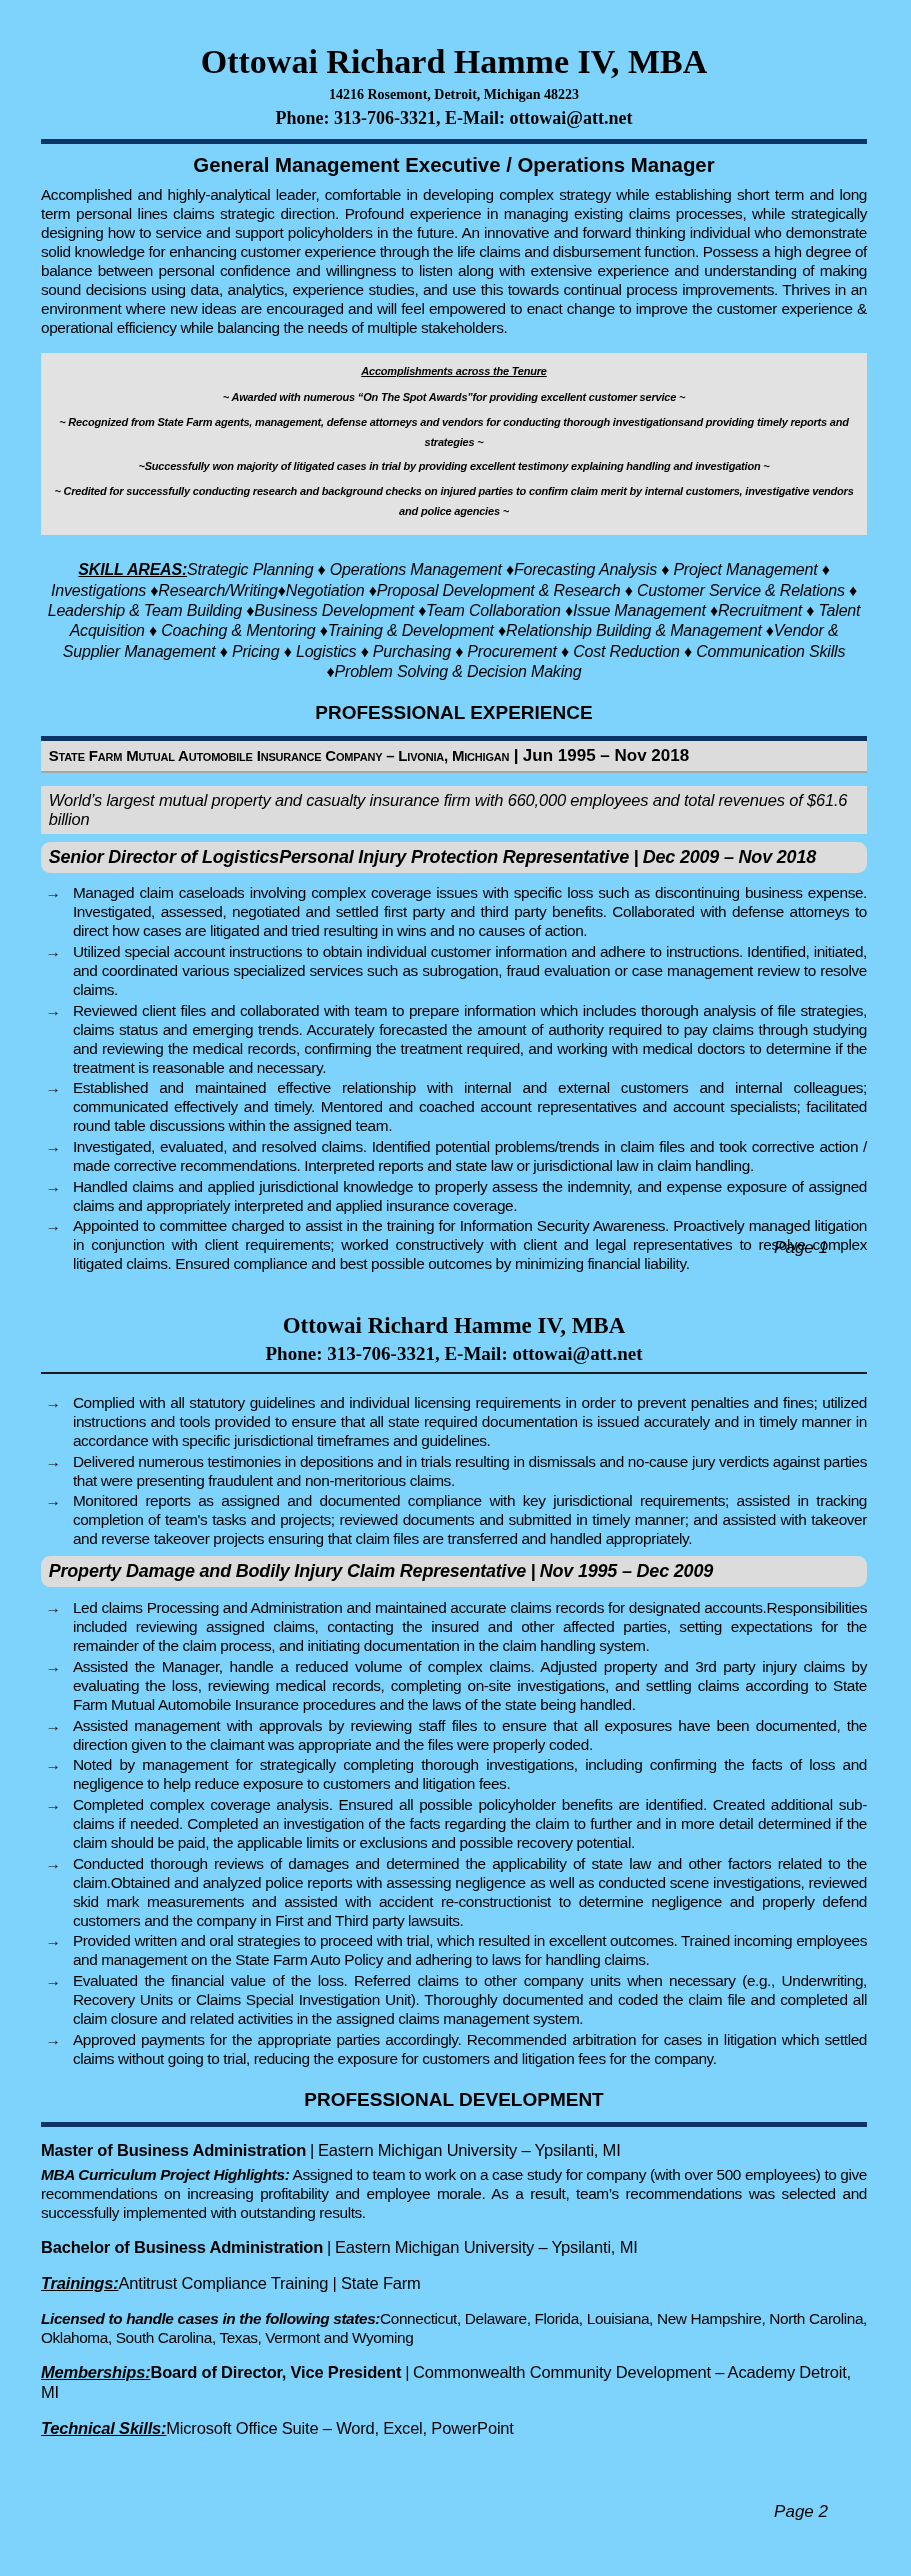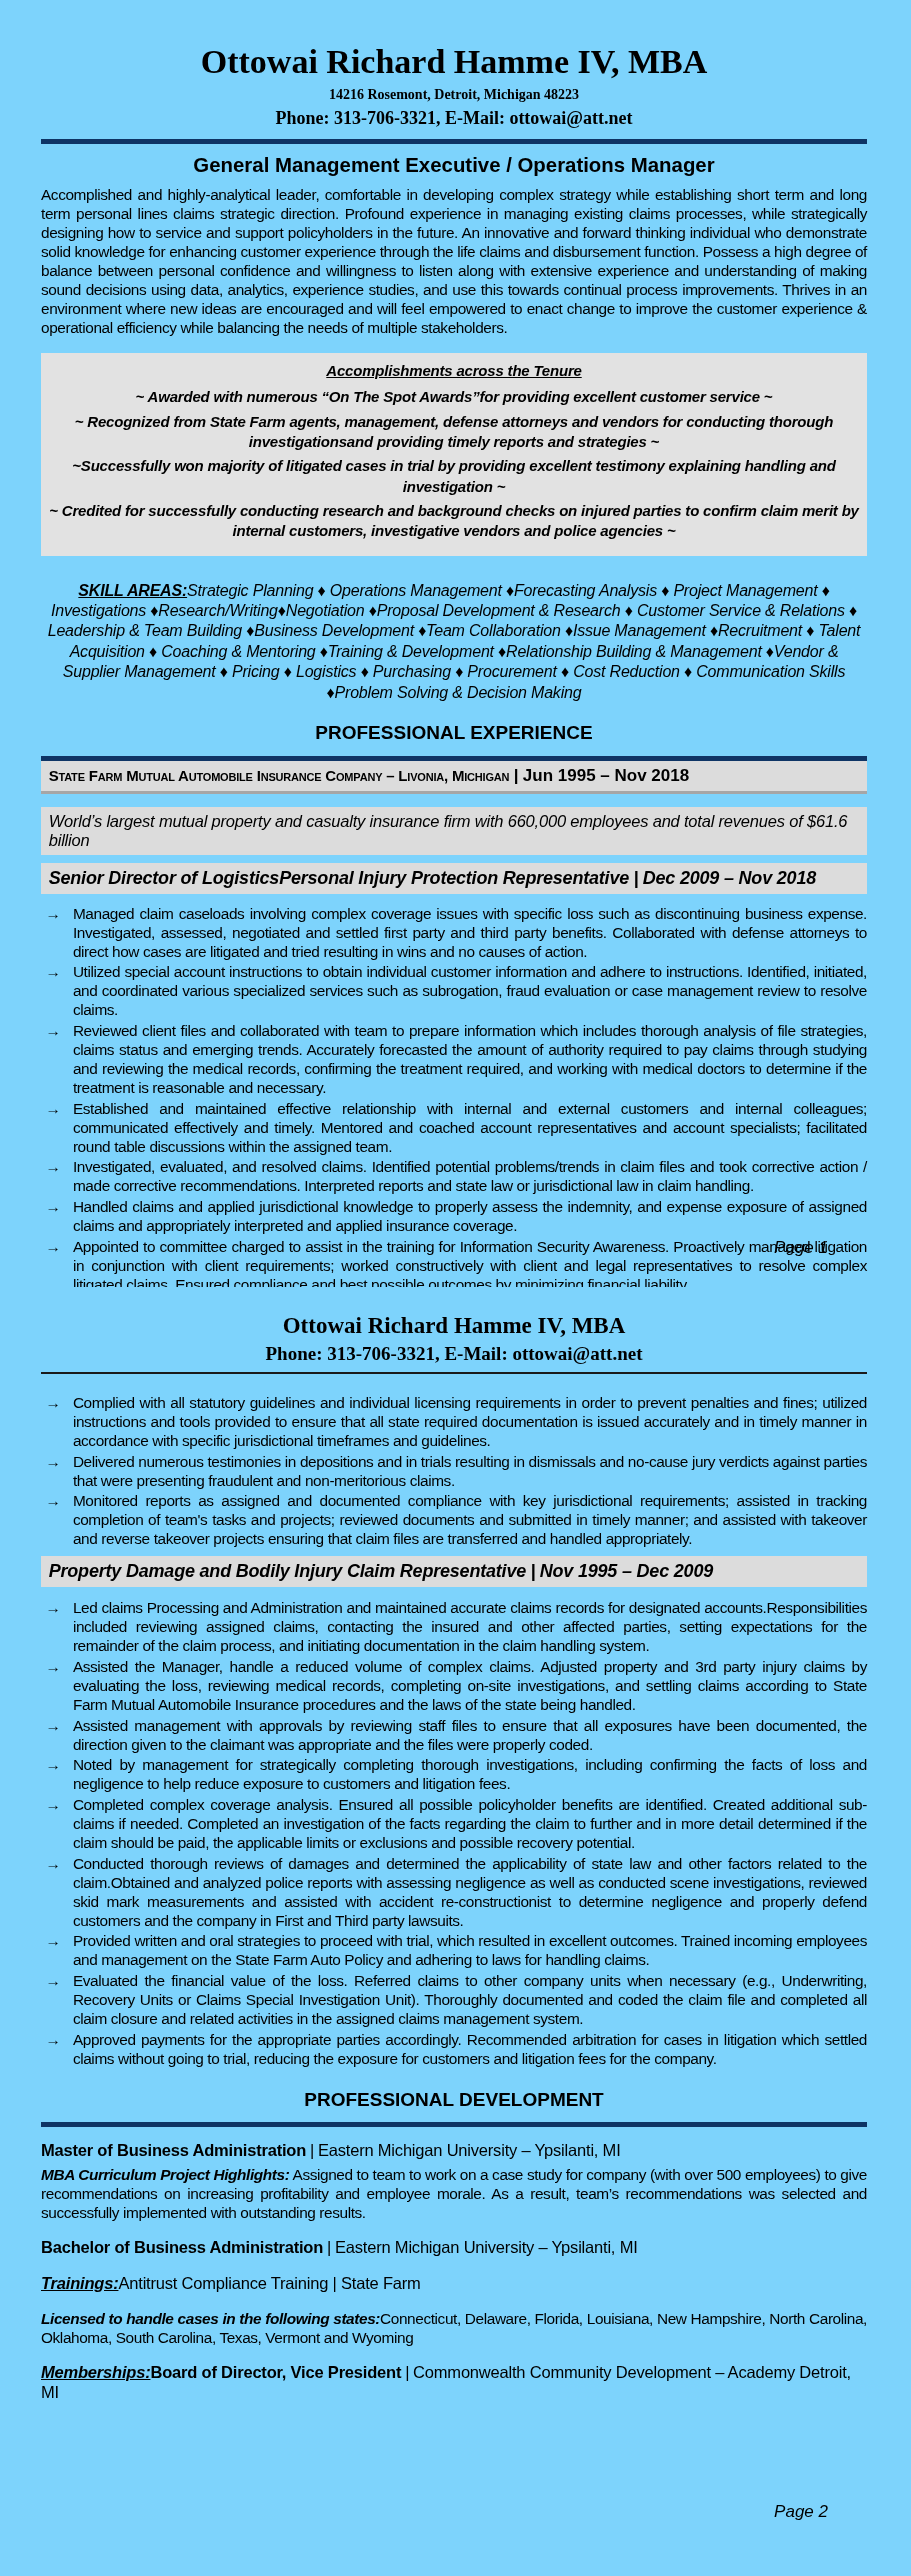--- a/index.html
+++ b/index.html
@@ -16,38 +16,38 @@
 
   .rule-navy{height:5px;background:#0e3465;margin-top:8.8px;}
   .rule-black{height:1.7px;background:#1a1a1a;margin-top:7.7px;}
 
   .headline{font-size:20.4px;font-weight:bold;text-align:center;margin-top:10px;}
 
   .body-text{font-size:15.4px;line-height:19px;letter-spacing:-0.4px;text-align:justify;}
   .summary{margin-top:7.7px;}
 
   .accomp-box{background:#e2e2e2;margin-top:7.7px;padding:8.8px 6.6px 10px 6.6px;text-align:center;
-              font-style:italic;font-weight:bold;font-size:15px;line-height:20.4px;letter-spacing:-0.2px;}
+              font-style:italic;font-weight:bold;font-size:11px;line-height:20.4px;letter-spacing:-0.2px;}
   .accomp-title{text-decoration:underline;margin-bottom:5.5px;}
   .accomp-item{margin:3.9px 0;}
 
   .skills-para{margin-top:25px;text-align:center;font-style:italic;font-size:16px;line-height:20.4px;letter-spacing:-0.2px;}
   .skills-label{font-weight:bold;text-decoration:underline;}
 
   .section-head{font-size:19px;font-weight:bold;text-align:center;margin-top:19px;}
   .rule-navy.exp{margin-top:12px;}
 
   .bar{background:#dcdcdc;padding:5px 7.7px;}
   .co-bar{margin-top:0;}
   .co-name{font-weight:bold;font-variant:small-caps;font-size:15px;letter-spacing:-0.2px;}
   .co-dates{font-weight:bold;font-size:17px;}
   .sep{padding:0 4.4px;font-weight:bold;}
   .divider{height:2.8px;background:#a6a6a6;}
   .co-desc-bar{font-style:italic;font-size:16.5px;letter-spacing:-0.2px;margin-top:13px;}
-  .role-bar{margin-top:7.7px;font-weight:bold;font-style:italic;font-size:18px;letter-spacing:-0.2px;}
+  .role-bar{margin-top:7.7px;font-weight:bold;font-style:italic;font-size:18px;letter-spacing:-0.2px;border-radius:9px;}
   .role-bar .sep{font-style:italic;}
 
   .bullets{margin-top:10px;}
   .bullet{display:flex;margin:1.7px 0;}
   .arrow{flex:0 0 27.5px;padding-left:4.4px;font-size:15.4px;line-height:19px;}
   .btext{flex:1;}
 
   .footer{position:absolute;right:83px;font-style:italic;font-size:17px;}
   .f1{top:1238px;}
   .f2{top:1215px;}
@@ -210,16 +210,17 @@
     <p class="body-text lead-para"><span class="lead-label">MBA Curriculum Project Highlights:</span><span> Assigned to team to work on a case study for company (with over 500 employees) to give recommendations on increasing profitability and employee morale. As a result, team’s recommendations was selected and successfully implemented with outstanding results.</span></p>
 
     <div class="edu-line"><span class="edu-degree">Bachelor of Business Administration</span><span class="sep edu-sep">|</span><span>Eastern Michigan University – Ypsilanti, MI</span></div>
 
     <div class="plain-line"><span class="lead-label u">Trainings:</span><span>Antitrust Compliance Training | State Farm</span></div>
 
     <p class="body-text lic-para"><span class="lead-label">Licensed to handle cases in the following states:</span><span>Connecticut, Delaware, Florida, Louisiana, New Hampshire, North Carolina, Oklahoma, South Carolina, Texas, Vermont and Wyoming</span></p>
 
     <div class="plain-line"><span class="lead-label u">Memberships:</span><span class="mem-bold">Board of Director, Vice President</span><span class="sep edu-sep">|</span><span>Commonwealth Community Development – Academy Detroit, MI</span></div>
 
+    <div class="plain-line"><span class="lead-label u">Technical Skills:</span><span>Microsoft Office Suite – Word, Excel, PowerPoint</span></div>
   </div>
   <div class="footer f2">Page 2</div>
 </div>
 
 
 </body></html>

